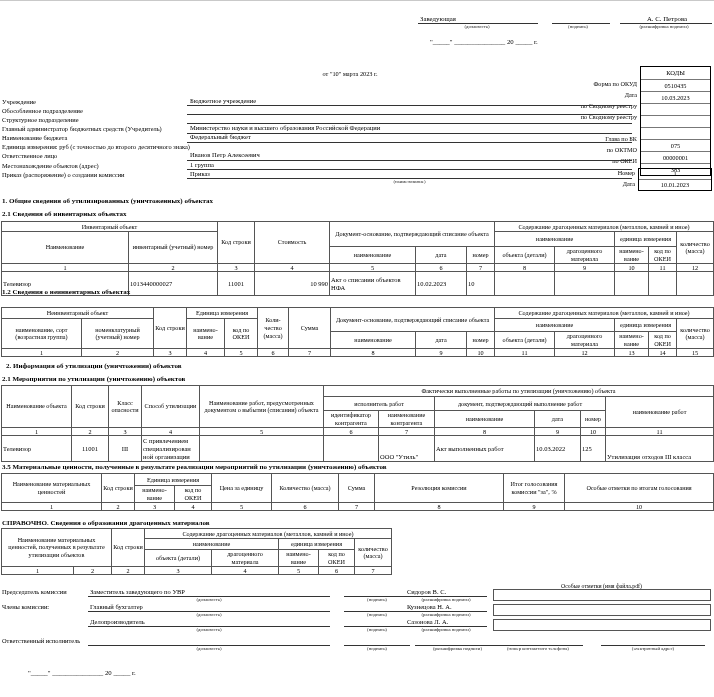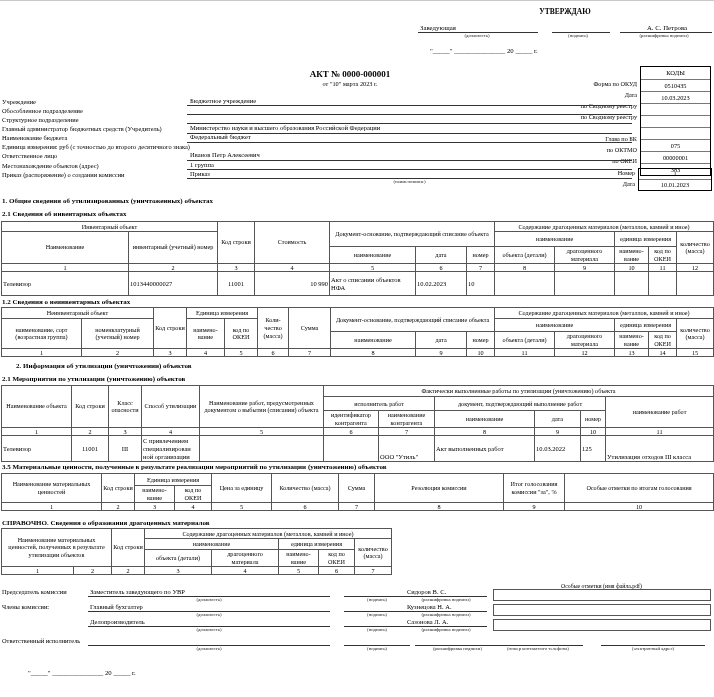--- a/index.html
+++ b/index.html
@@ -43,40 +43,38 @@
   .sr-field{position:absolute;top:0}
   .sr-line{display:block;height:8px;border-bottom:1px solid #333;font-size:6.5px;line-height:8px;padding-left:2px}
   .nbox{position:absolute;border:1px solid #555;height:10px;width:216px;left:493px;top:1px}
 </style>
 </head>
 <body>
 
 <div id="page">
 
   <div class="abs" style="left:418px;top:6px;width:294px">
-    <div class="app-title">УТВЕРЖДАЮ</div>
     <div class="sigflex">
       <span class="f1 line">Заведующая</span>
       <span class="g1"></span>
       <span class="f2 line"></span>
       <span class="g2"></span>
       <span class="f3 line" style="text-align:center">А. С. Петрова</span>
     </div>
     <div class="capflex">
       <span class="f1 cap" style="width:118px">(должность)</span>
       <span class="g1" style="width:14px"></span>
       <span class="f2 cap" style="width:56px">(подпись)</span>
       <span class="g2" style="width:10px"></span>
       <span class="f3 cap" style="flex:1">(расшифровка подписи)</span>
     </div>
     <div class="dateline">"_____"  _______________  20 _____ г.</div>
   </div>
 
   <div class="abs" style="left:150px;top:68px;width:400px">
-    <div class="t1">АКТ № 0000-000001</div>
     <div class="t3">от "10" марта 2023 г.</div>
   </div>
 
   <div class="abs" style="left:553px;top:65px;width:159px">
     <div class="abs" style="left:0;top:12px;width:87px">
       <div class="cb-l">Форма по ОКУД</div>
       <div class="cb-l">Дата</div>
       <div class="cb-l">по Сводному реестру</div>
       <div class="cb-l">по Сводному реестру</div>
       <div class="cb-l"></div>
@@ -213,21 +211,21 @@
       <td class="l">10</td>
       <td></td>
       <td></td>
       <td></td>
       <td></td>
       <td></td>
     </tr>
   </tbody>
     </table>
 
-  <div class="abs sec" style="left:2px;top:298px">1.2 Сведения о неинвентарных объектах</div>
+  <div class="abs sec" style="left:2px;top:288px">1.2 Сведения о неинвентарных объектах</div>
 
   <table class="frm" style="left:1px;top:306px;width:712px">
     <colgroup>
         <col style="width:80px">
         <col style="width:72px">
         <col style="width:33px">
         <col style="width:38px">
         <col style="width:33px">
         <col style="width:31px">
         <col style="width:42px">
@@ -281,21 +279,21 @@
           <td>10</td>
           <td>11</td>
           <td>12</td>
           <td>13</td>
           <td>14</td>
           <td>15</td>
     </tr>
   </tbody>
     </table>
 
-  <div class="abs sec" style="left:16px;top:362px">2. Информация об утилизации (уничтожении) объектов</div>
+  <div class="abs sec" style="left:6px;top:362px">2. Информация об утилизации (уничтожении) объектов</div>
   <div class="abs sec" style="left:2px;top:375px">2.1 Мероприятия по утилизации (уничтожению) объектов</div>
 
   <table class="frm" style="left:1px;top:384px;width:712px">
     <colgroup>
         <col style="width:70px">
         <col style="width:37px">
         <col style="width:33px">
         <col style="width:58px">
         <col style="width:124px">
         <col style="width:55px">

